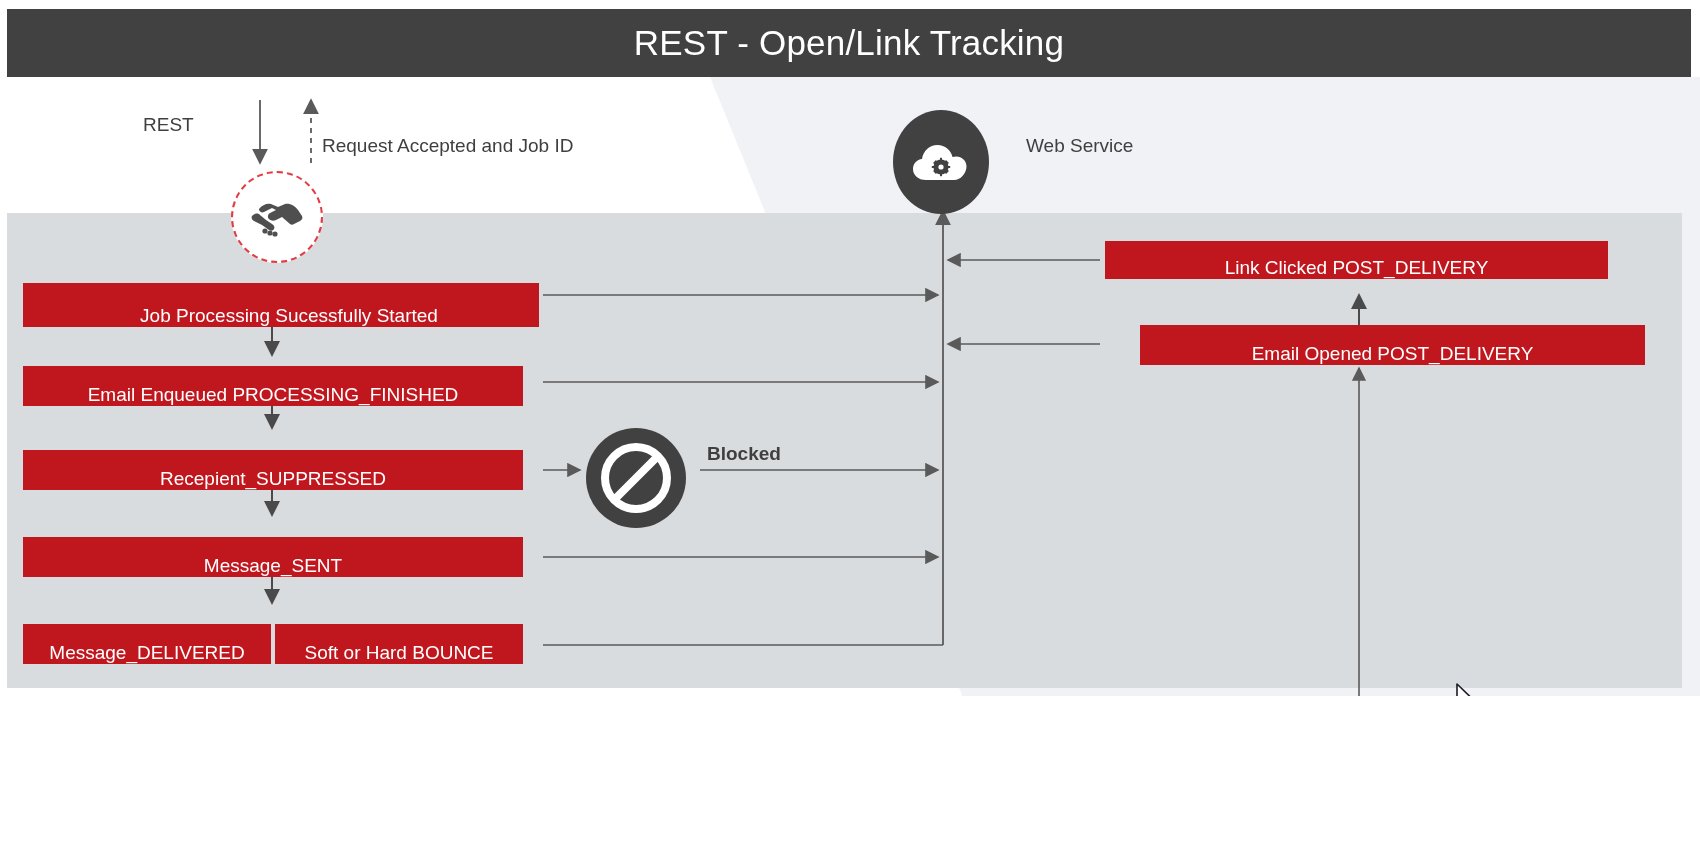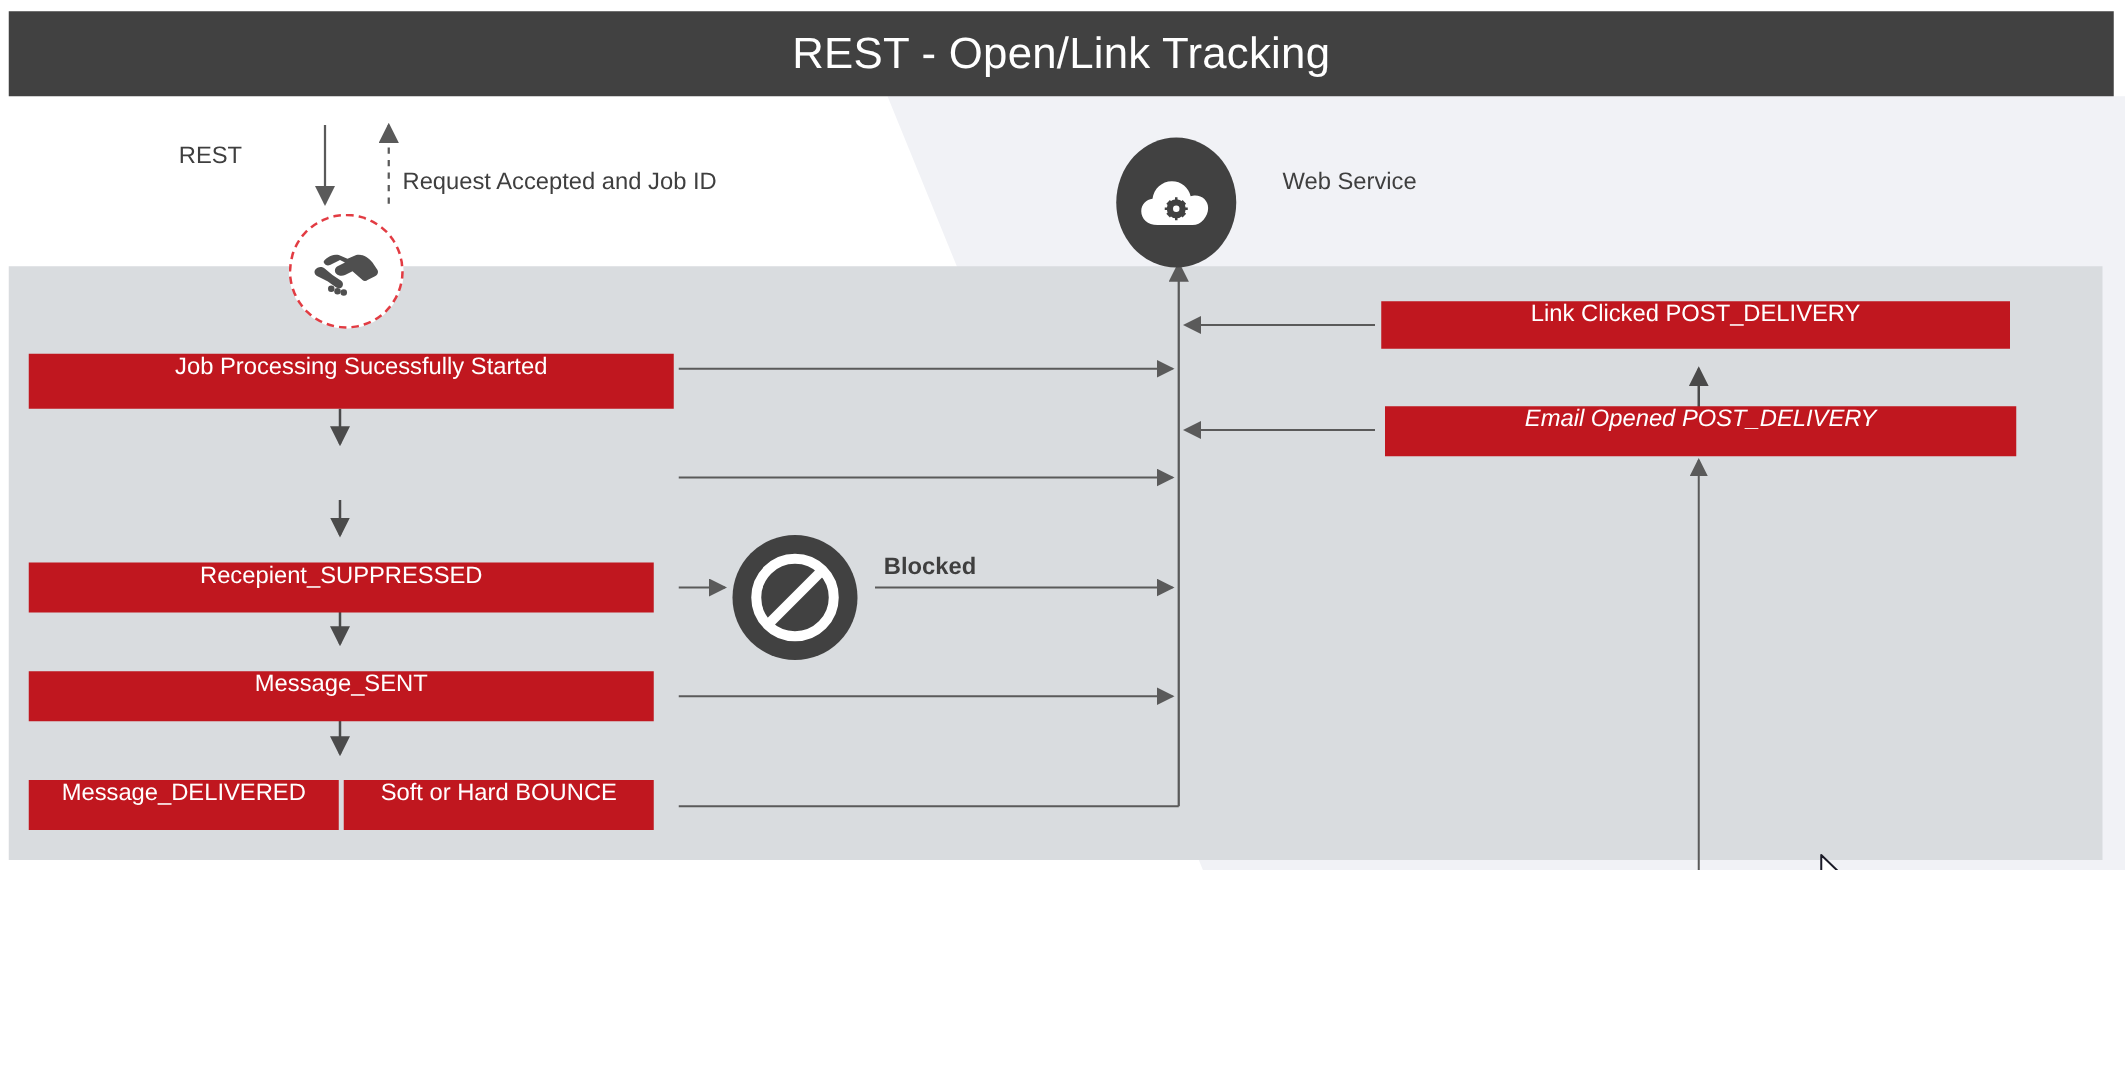--- a/index.html
+++ b/index.html
@@ -61,21 +61,21 @@
     width: 1700px; height: 862px;
     z-index: 3;
     pointer-events: none;
   }
   
   .rbox {
     position: absolute;
     background: #c0171f;
     color: #ffffff;
     display: flex;
-    align-items: flex-start;
+    align-items: flex-end;
     justify-content: center;
     font-size: 19px;
     font-weight: 400;
     z-index: 4;
     font-family: "Liberation Sans", sans-serif;
     white-space: nowrap;
   }
   
   .icon-circle {
     position: absolute;
@@ -241,38 +241,41 @@
       <rect x="1" y="1" width="60" height="44" fill="#ffffff"></rect>
       <path d="M1,1 L31,26 L61,1" fill="none" stroke="#414141" stroke-width="4"></path>
       <path d="M1,45 L23,21" fill="none" stroke="#414141" stroke-width="3.5"></path>
       <path d="M61,45 L39,21" fill="none" stroke="#414141" stroke-width="3.5"></path>
     </svg>
   </div>
 
   <div class="rbox" style="left:23px; top:283px; width:500px; height:44px;padding-left:16px;">
     <span>Job Processing Sucessfully Started</span>
   </div>
+  <div class="rbox" style="left:23px; top:366px; width:500px; height:40px;">
+    <span>Email Enqueued PROCESSING_FINISHED</span>
+  </div>
   <div class="rbox" style="left:23px; top:450px; width:500px; height:40px;">
     <span>Recepient_SUPPRESSED</span>
   </div>
   <div class="rbox" style="left:23px; top:537px; width:500px; height:40px;">
     <span>Message_SENT</span>
   </div>
 
   <div class="rbox" style="left:275px; top:624px; width:248px; height:40px;">
     <span>Soft or Hard BOUNCE</span>
   </div>
   <div class="rbox" style="left:23px; top:624px; width:248px; height:40px;">
     <span>Message_DELIVERED</span>
   </div>
 
   <div class="rbox" style="left:1105px; top:241px; width:503px; height:38px;">
     <span>Link Clicked POST_DELIVERY</span>
   </div>
-  <div class="rbox" style="left:1108px; top:325px; width:505px; height:40px;font-style:italic;">
+  <div class="rbox" style="left:1140px; top:325px; width:505px; height:40px;">
     <span>Email Opened POST_DELIVERY</span>
   </div>
 
   <svg class="cursor" width="22" height="30" viewBox="0 0 22 30">
     <path d="M2,2 L2,22 L7,17.5 L10.5,25.5 L14,24 L10.5,16.5 L17,16.5 Z" fill="#ffffff" stroke="#1b1b28" stroke-width="1.6" stroke-linejoin="round"></path>
   </svg>
 
 </div>
 
 </body></html>

